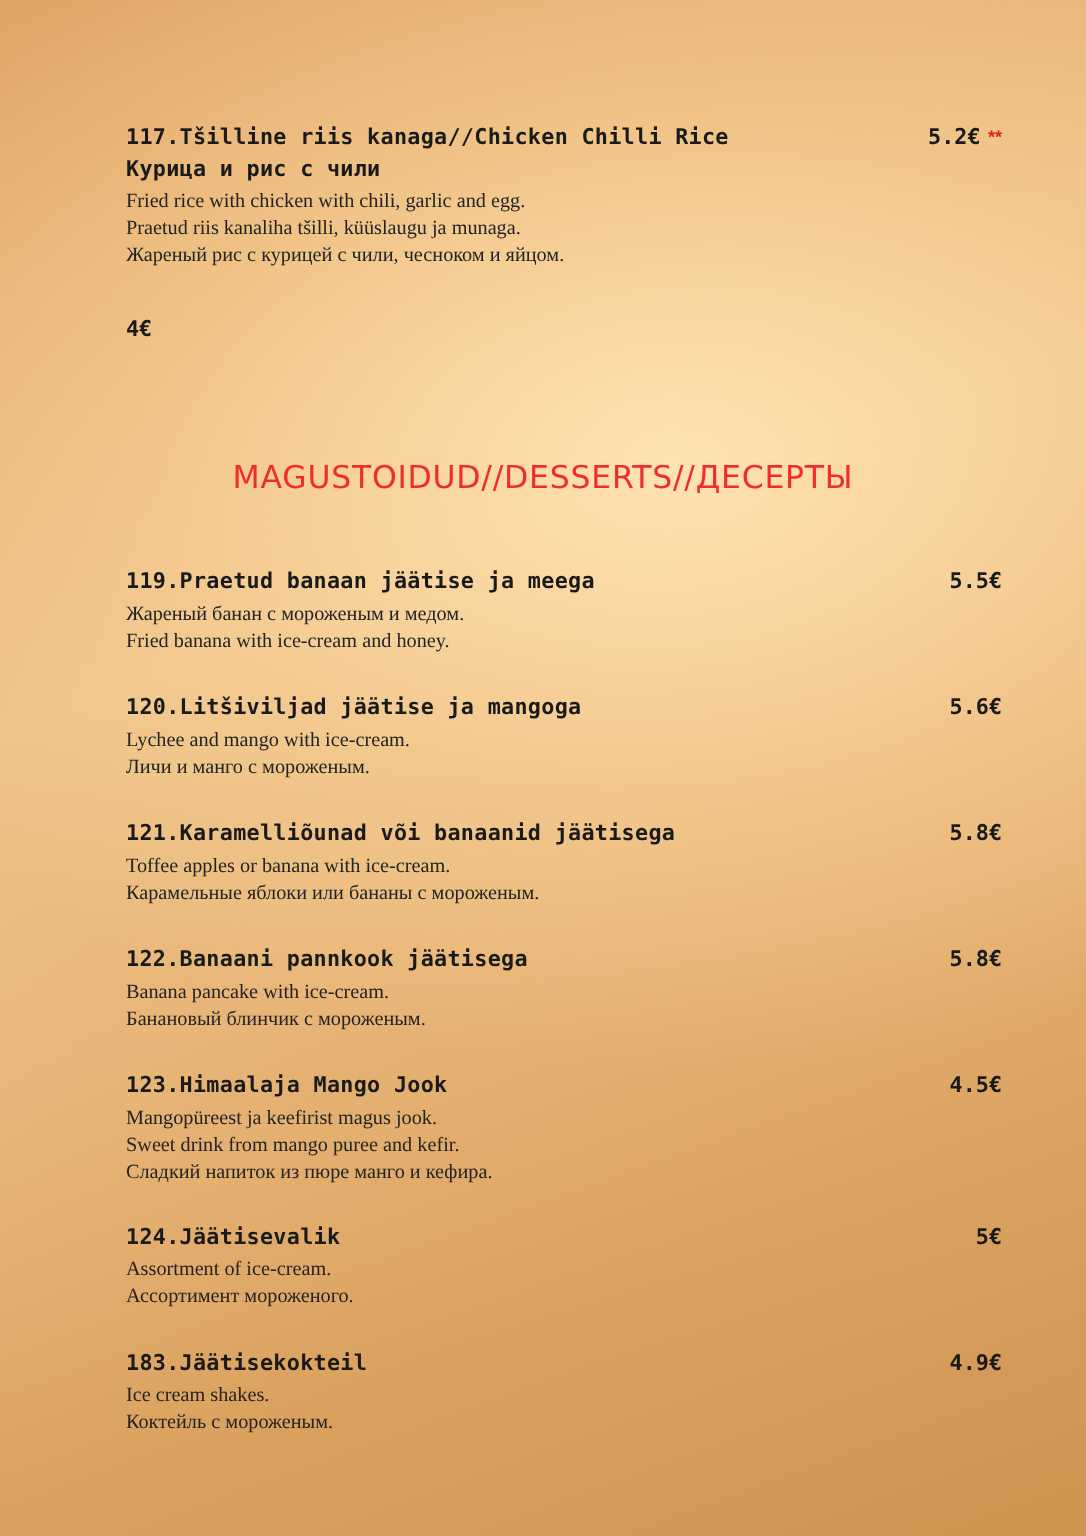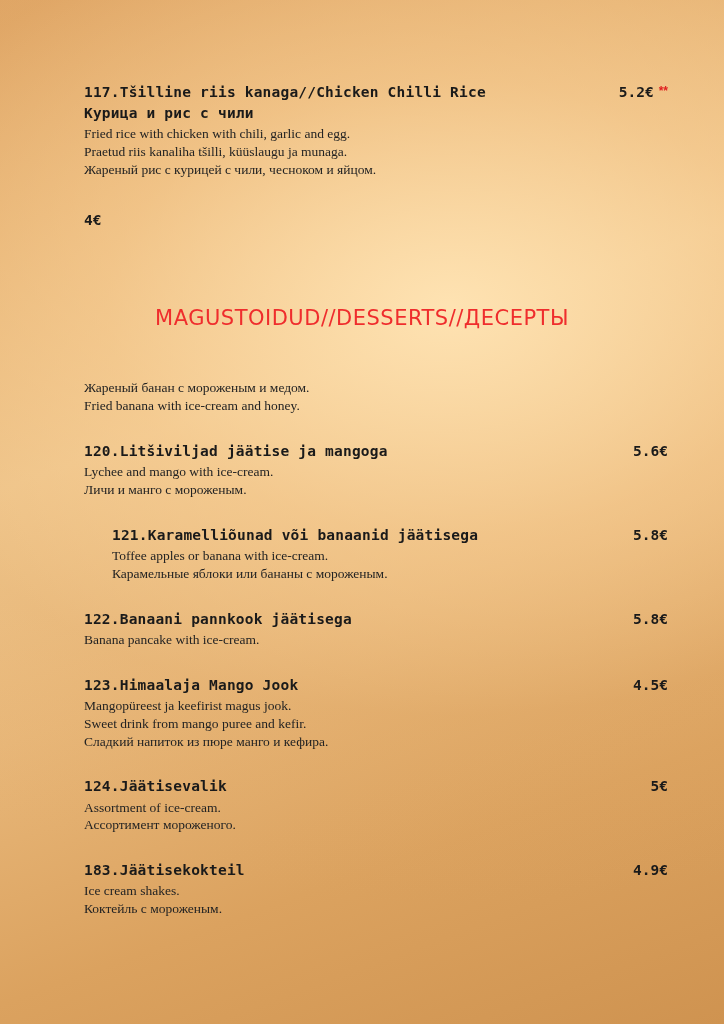--- a/index.html
+++ b/index.html
@@ -130,40 +130,46 @@
       </div>
     </div>
 
     <div class="spacer-before-here" style="height:56px;"></div>
 
     <div class="section-heading">MAGUSTOIDUD//DESSERTS//ДЕСЕРТЫ</div>
 
     <div class="spacer-after-heading"></div>
 
     <div class="item tight">
+      <div class="item-head">
+        <div class="item-title">119.Praetud banaan jäätise ja meega</div>
+        <div class="item-price-wrap">
+          <span class="item-price">5.5€</span>
+        </div>
+      </div>
       <div class="desc">
         <div>Жареный банан с мороженым и медом.</div>
         <div>Fried banana with ice-cream and honey.</div>
       </div>
     </div>
 
     <div class="item tight" style="margin-top:26px;">
       <div class="item-head">
         <div class="item-title">120.Litšiviljad jäätise ja mangoga</div>
         <div class="item-price-wrap">
           <span class="item-price">5.6€</span>
         </div>
       </div>
       <div class="desc">
         <div>Lychee and mango with ice-cream.</div>
         <div>Личи и манго с мороженым.</div>
       </div>
     </div>
 
-    <div class="item tight" style="margin-top:26px;margin-left:28px;">
+    <div class="item tight" style="margin-top:26px;">
       <div class="item-head">
         <div class="item-title">121.Karamelliõunad või banaanid jäätisega</div>
         <div class="item-price-wrap">
           <span class="item-price">5.8€</span>
         </div>
       </div>
       <div class="desc">
         <div>Toffee apples or banana with ice-cream.</div>
         <div>Карамельные яблоки или бананы с мороженым.</div>
       </div>
@@ -171,20 +177,21 @@
 
     <div class="item tight" style="margin-top:26px;">
       <div class="item-head">
         <div class="item-title">122.Banaani pannkook jäätisega</div>
         <div class="item-price-wrap">
           <span class="item-price">5.8€</span>
         </div>
       </div>
       <div class="desc">
         <div>Banana pancake with ice-cream.</div>
+        <div>Банановый блинчик с мороженым.</div>
       </div>
     </div>
 
     <div class="item tight" style="margin-top:26px;">
       <div class="item-head">
         <div class="item-title">123.Himaalaja Mango Jook</div>
         <div class="item-price-wrap">
           <span class="item-price">4.5€</span>
         </div>
       </div>

